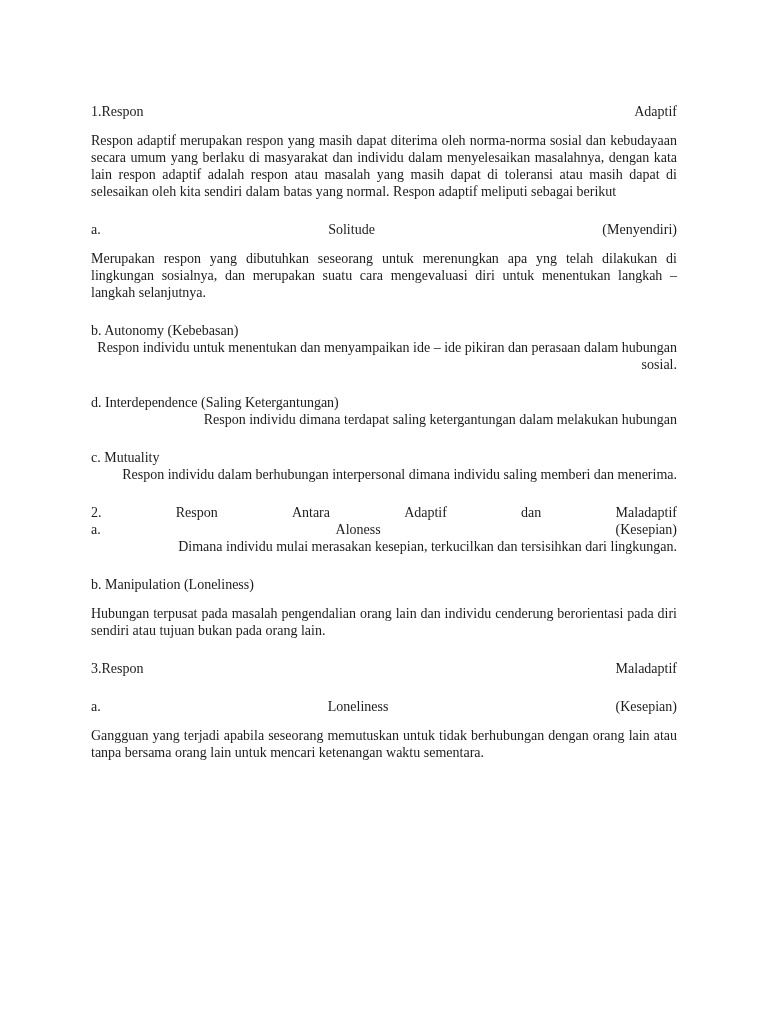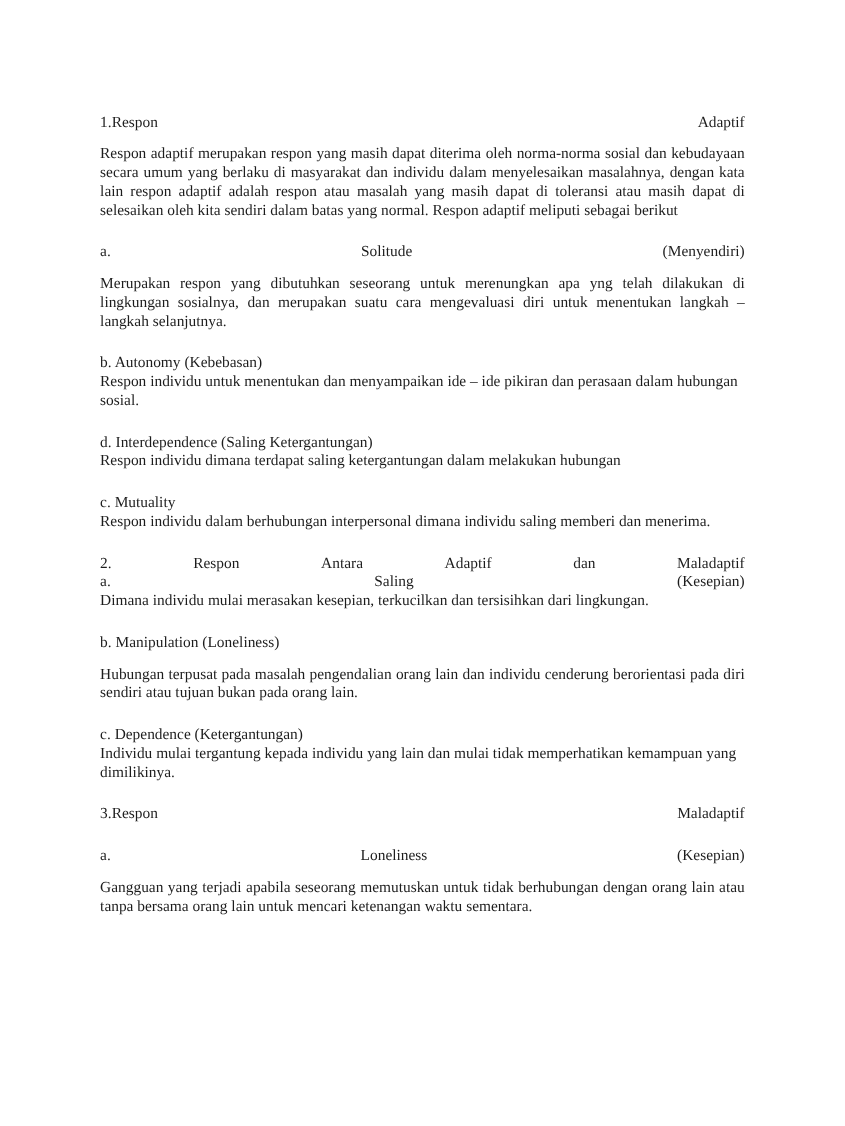--- a/index.html
+++ b/index.html
@@ -22,21 +22,21 @@
   }
   .section { margin-top: 21px; }
   .section:first-child { margin-top: 0; }
   .hline {
     display: flex;
     justify-content: space-between;
     white-space: nowrap;
   }
   .hline span { flex: 0 0 auto; }
   .para-j { text-align: justify; margin-top: 12px; }
-  .para-l { text-align: left; }
+  .para-l { text-align: right; }
 </style>
 </head>
 <body>
 
 <div class="page">
 
   <div class="section">
     <div class="hline">
       <span>1.Respon</span>
       <span>Adaptif</span>
@@ -78,39 +78,33 @@
     <div class="hline">
       <span>2.</span>
       <span>Respon</span>
       <span>Antara</span>
       <span>Adaptif</span>
       <span>dan</span>
       <span>Maladaptif</span>
     </div>
     <div class="hline">
       <span>a.</span>
-      <span>Saling</span>
+      <span>Aloness</span>
       <span>(Kesepian)</span>
     </div>
     <div class="para-l">Dimana individu mulai merasakan kesepian, terkucilkan dan tersisihkan dari lingkungan.</div>
   </div>
 
   <div class="section">
     <div class="hline">
       <span>b. Manipulation (Loneliness)</span>
     </div>
     <div class="para-j">Hubungan terpusat pada masalah pengendalian orang lain dan individu cenderung berorientasi pada diri sendiri atau tujuan bukan pada orang lain.</div>
   </div>
 
-  <div class="section">
-    <div class="hline">
-      <span>c. Dependence (Ketergantungan)</span>
-    </div>
-    <div class="para-l">Individu mulai tergantung kepada individu yang lain dan mulai tidak memperhatikan kemampuan yang dimilikinya.</div>
-  </div>
 
   <div class="section">
     <div class="hline">
       <span>3.Respon</span>
       <span>Maladaptif</span>
     </div>
   </div>
 
   <div class="section">
     <div class="hline">

